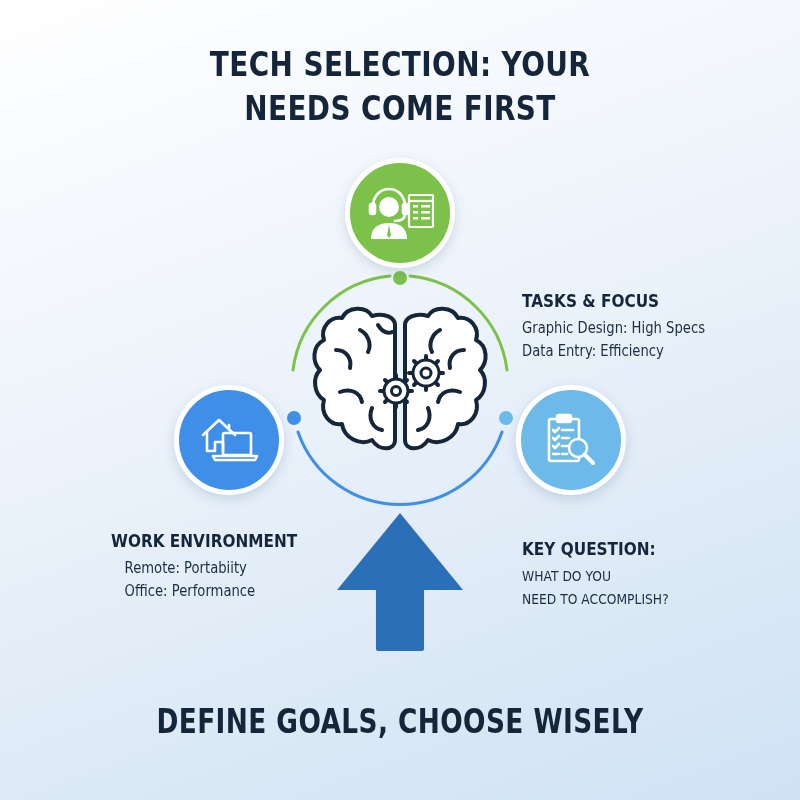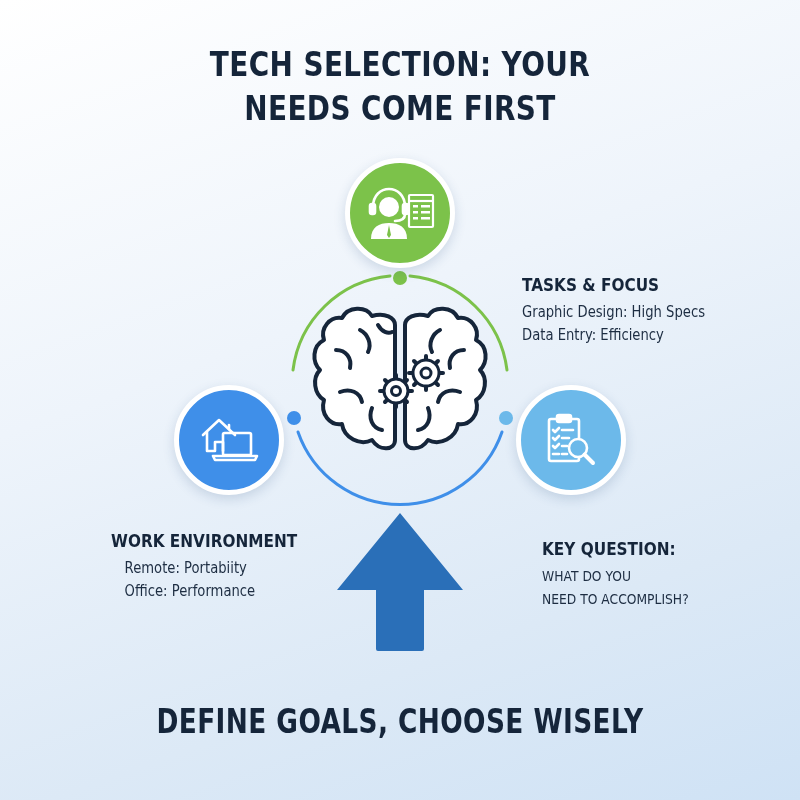--- a/index.html
+++ b/index.html
@@ -60,24 +60,24 @@
   }
   .block .line {
     font-family: "DejaVu Sans", sans-serif;
     font-size: 15.5px;
     color: #1d2d42;
     transform: scaleX(0.85);
     transform-origin: left;
     white-space: nowrap;
     line-height: 23px;
   }
-  .b-tasks { left: 522px; top: 274px; }
+  .b-tasks { left: 522px; top: 290px; }
   .b-env { left: 111px; top: 530px; }
   .b-env .line { padding-left: 16px; }
-  .b-key { left: 542px; top: 538px; }
+  .b-key { left: 522px; top: 538px; }
   .b-key .line { font-size: 14.5px; }
 </style>
 </head>
 <body>
 
 <div class="title">
   <div>TECH SELECTION: YOUR</div>
   <div>NEEDS COME FIRST</div>
 </div>
 

